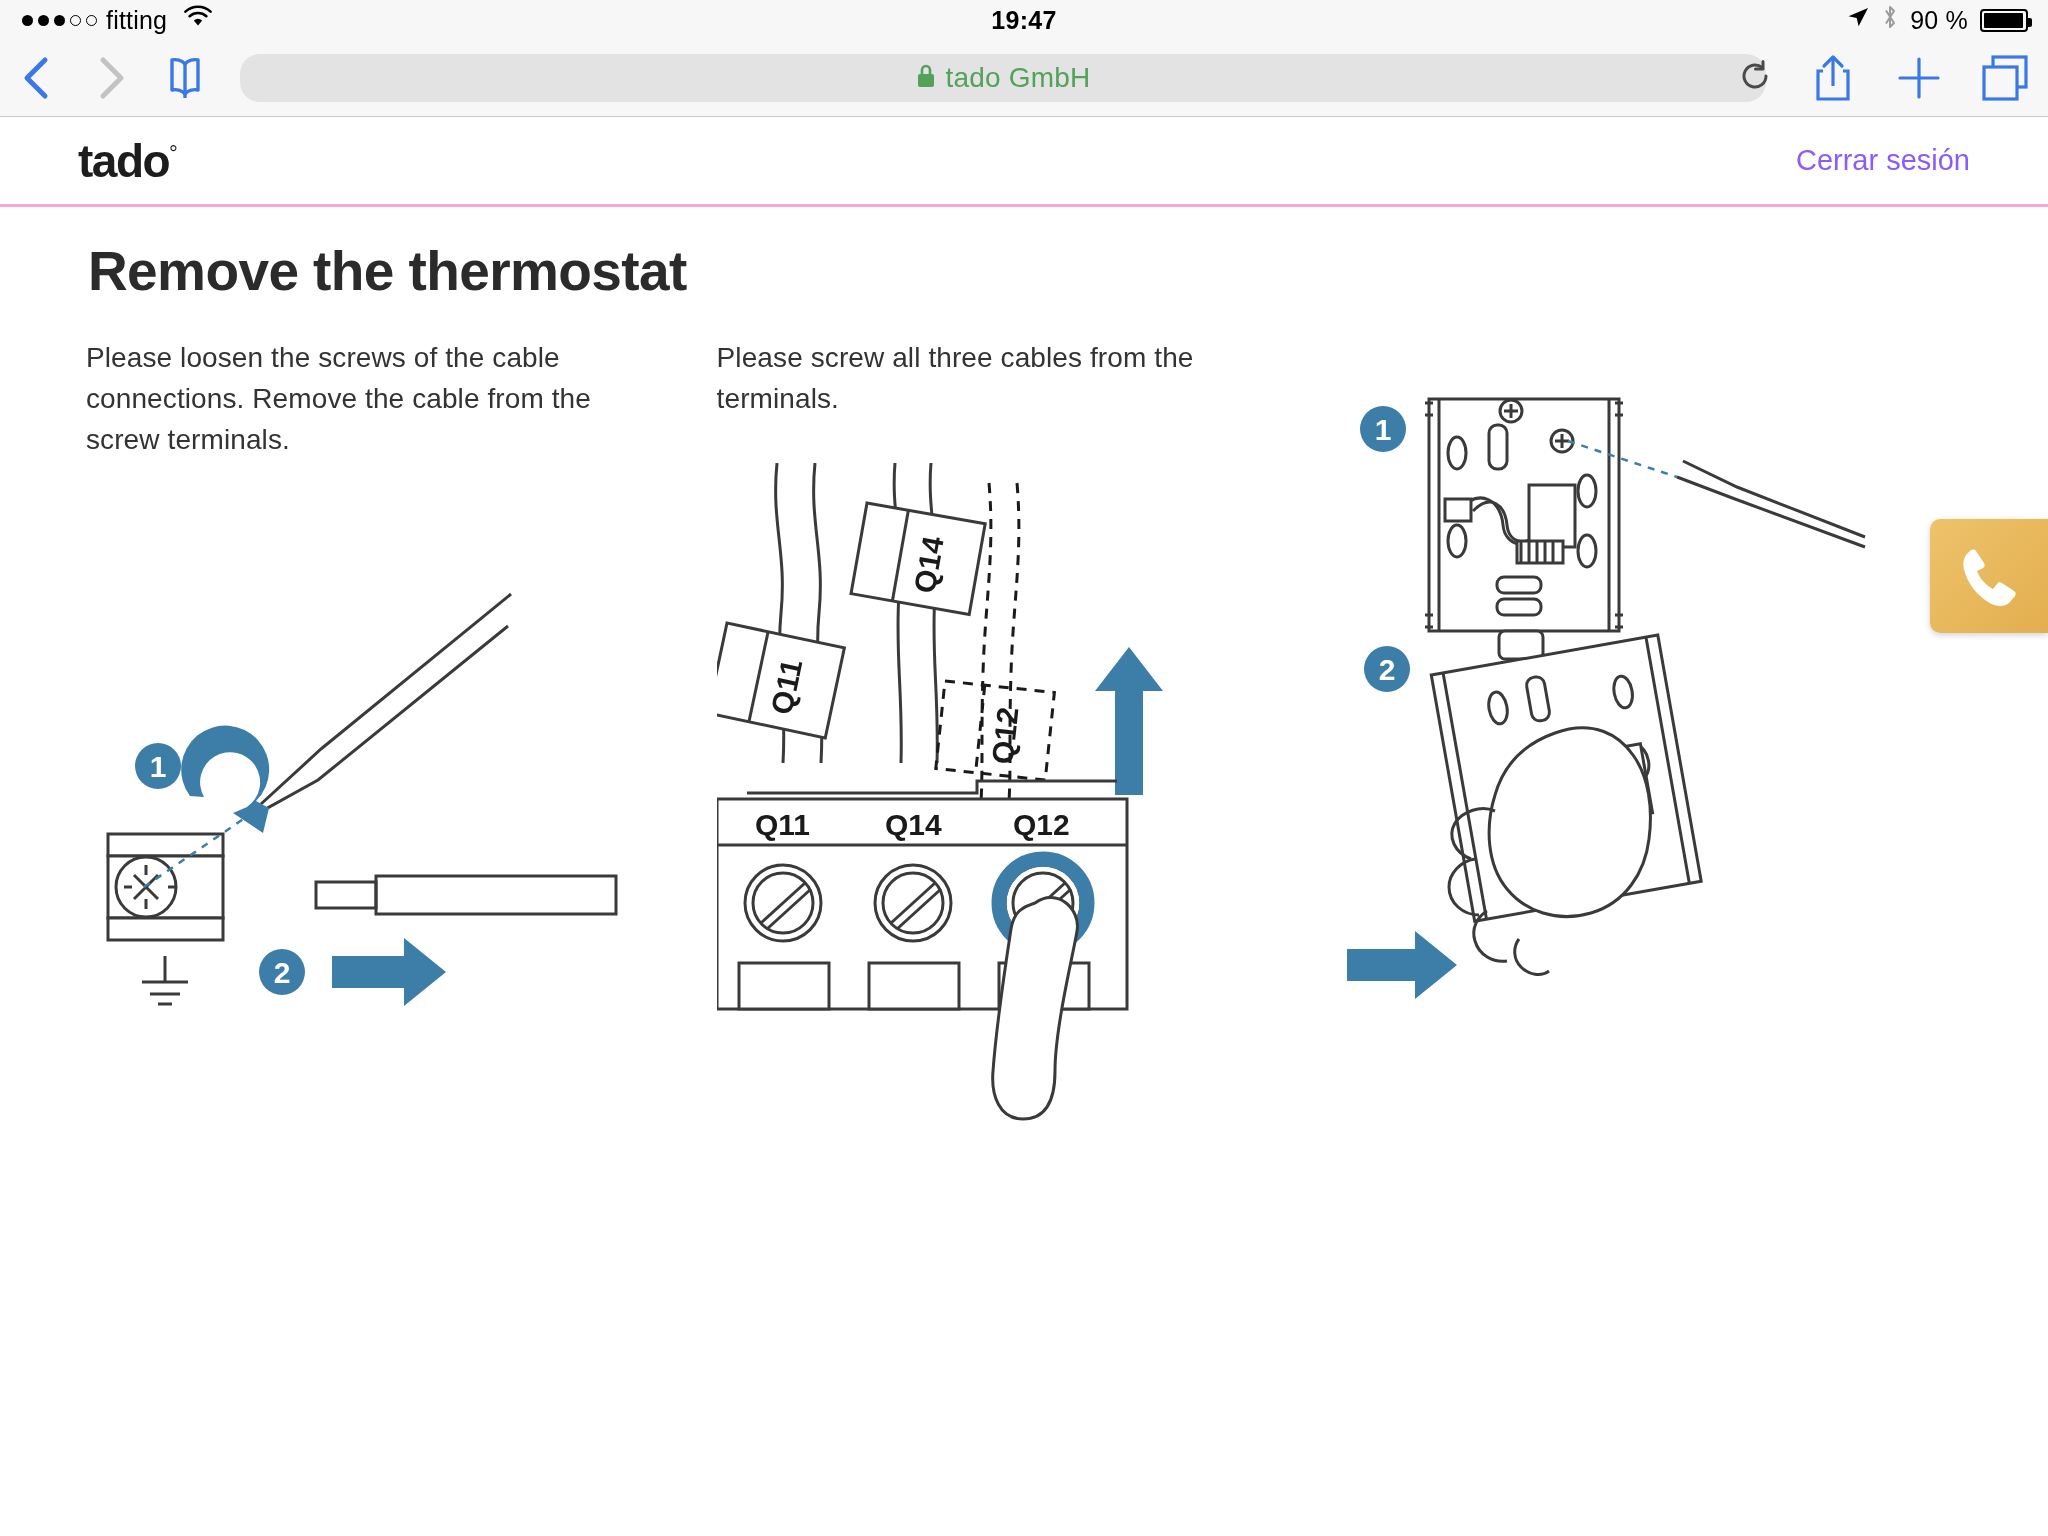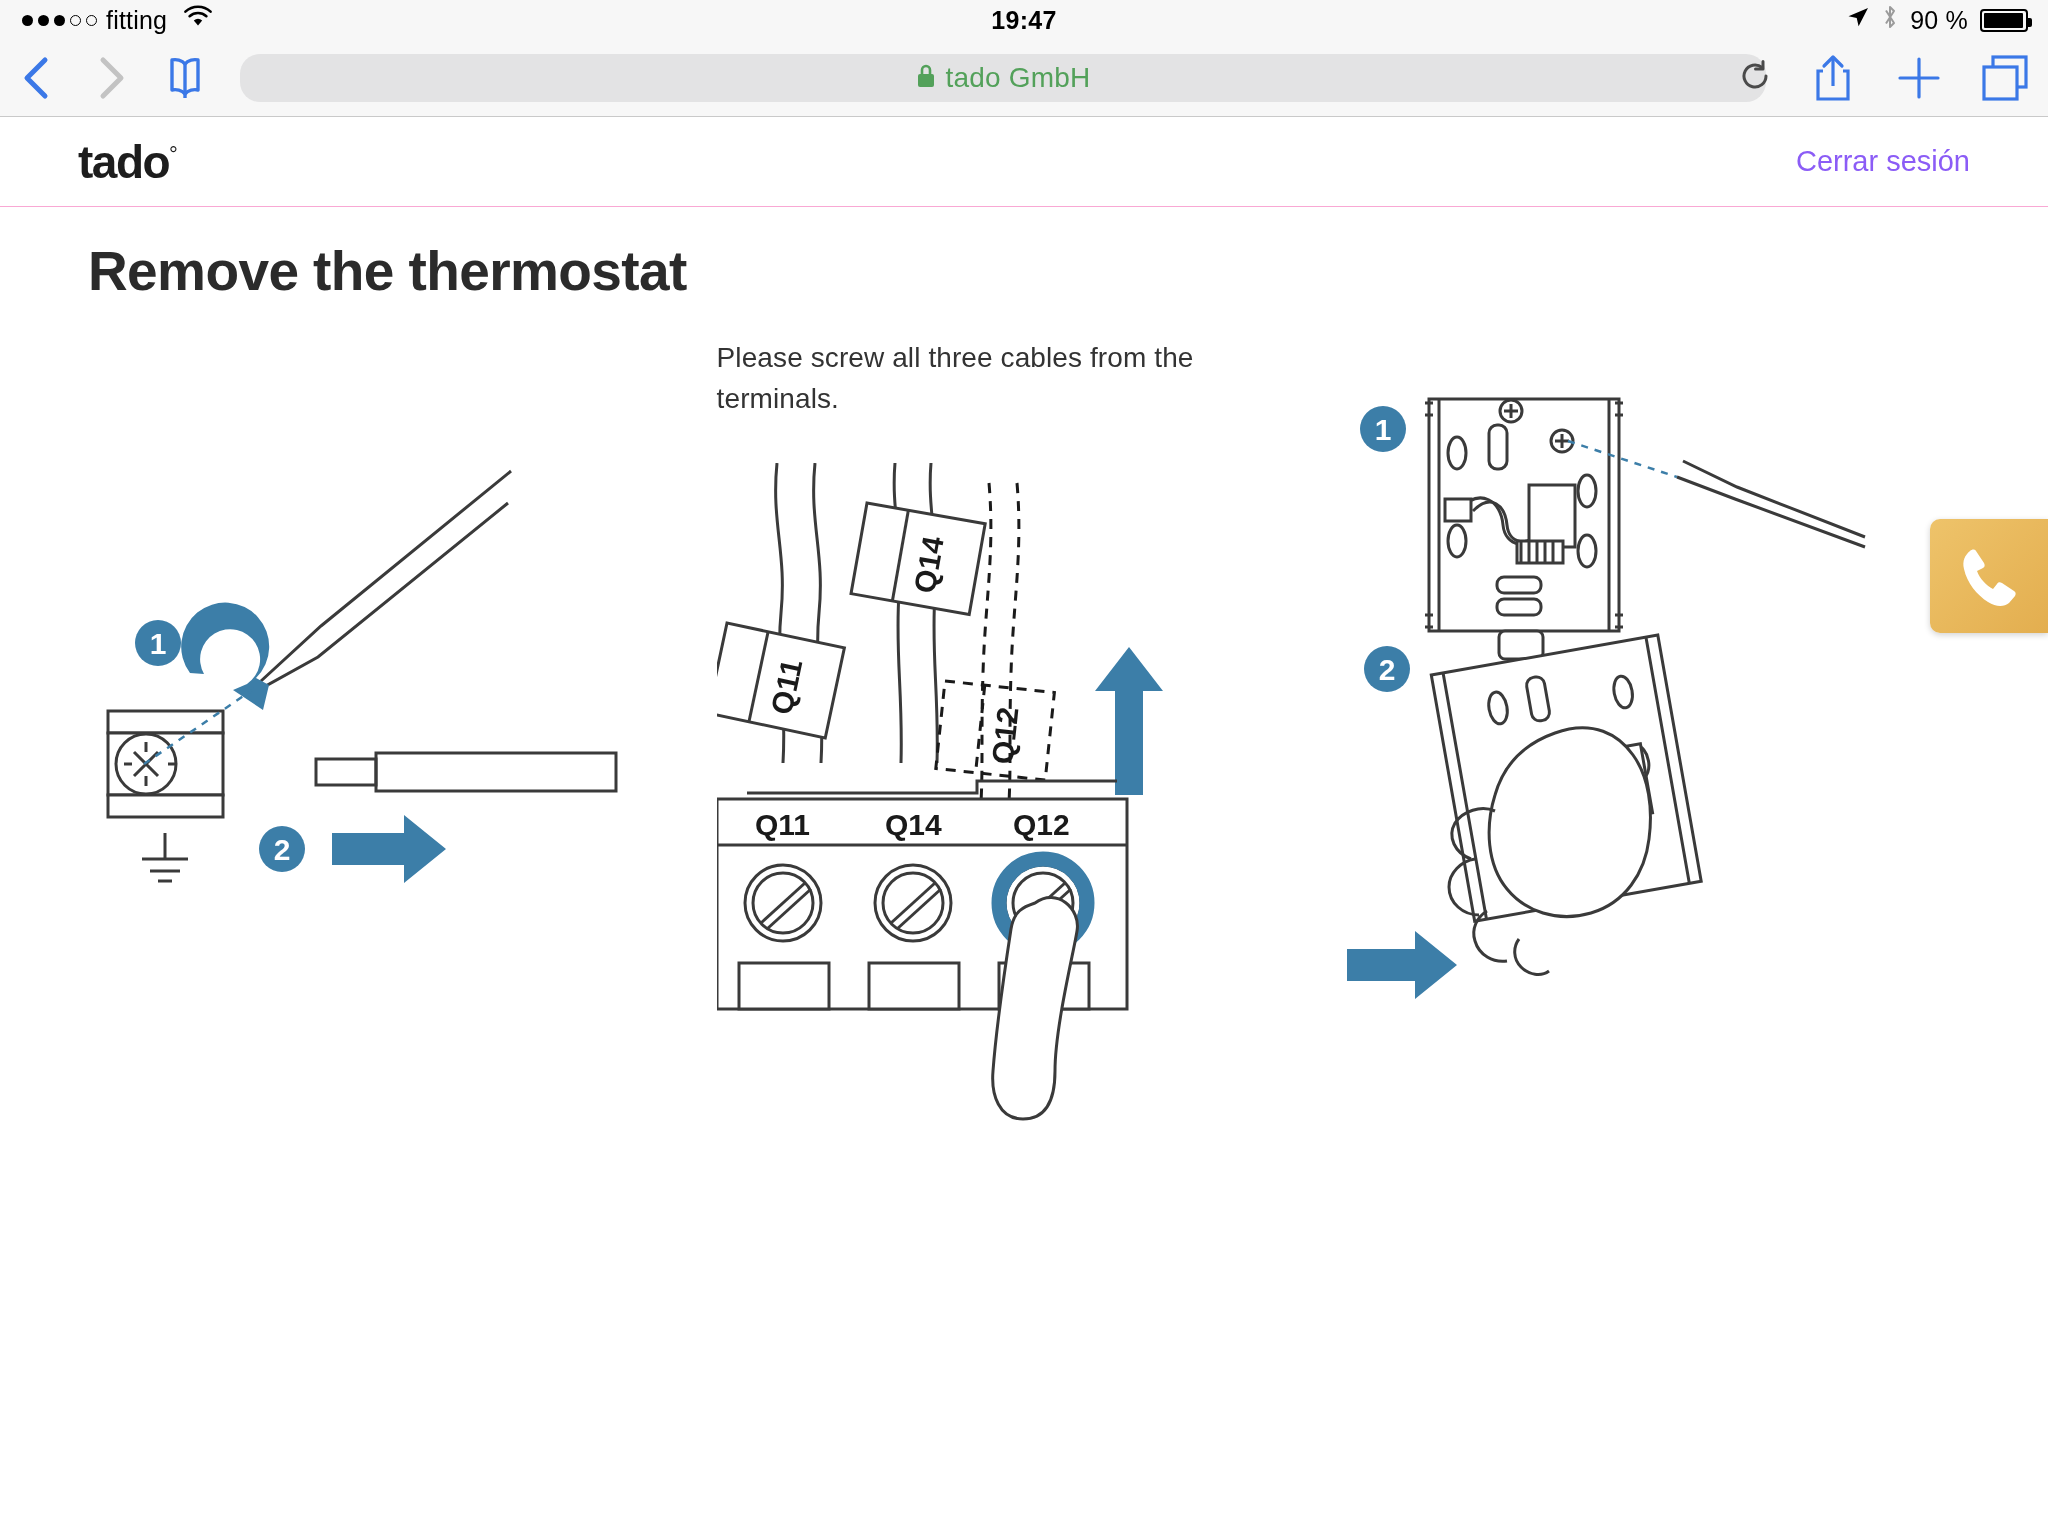--- a/index.html
+++ b/index.html
@@ -59,21 +59,21 @@
   }
   .url-text { font-size: 28px; color: #53a15a; letter-spacing: .2px; }
   .reload { position: absolute; right: 0; padding-right: 18px; }
   .urlwrap { position: relative; flex: 1; display: flex; align-items: center; }
   .tool-ico { width: 86px; display:flex; align-items:center; justify-content:center; }
 
   
   .pageheader {
     position: absolute; top: 117px; left: 0;
     width: 2048px; height: 90px;
-    background: #ffffff; border-bottom: 1px solid #f9a8d4;
+    background: #ffffff; border-bottom: 3px solid #f9a8d4;
     display: flex; align-items: center; justify-content: space-between;
     padding: 0 78px 0 78px;
   }
   .logo {
     font-size: 46px; font-weight: 700; color: #1d1d1d; letter-spacing: -1.5px;
   }
   .logo sup { font-size: 22px; font-weight: 400; vertical-align: super; letter-spacing: 0; }
   .logout { font-size: 29px; color: #8b5cf6; }
 
   
@@ -214,20 +214,21 @@
   </div>
   <div class="logout">Cerrar sesión</div>
 </div>
 
 <div class="content">
   <h1 class="title">Remove the thermostat</h1>
 
   <div class="cols">
 
     <div class="col">
+      <p>Please loosen the screws of the cable connections. Remove the cable from the screw terminals.</p>
       <div class="fig">
         <svg width="560" height="520" viewBox="0 0 560 520">
 
           <circle class="cdot" cx="72" cy="262" r="23"></circle>
           <text class="cnum" x="72" y="273" text-anchor="middle">1</text>
 
           <rect class="st2" x="22" y="330" width="115" height="22"></rect>
           <rect class="st2" x="22" y="352" width="115" height="62"></rect>
           <rect class="st2" x="22" y="414" width="115" height="22"></rect>
           <circle class="st2" cx="60" cy="383" r="30"></circle>

